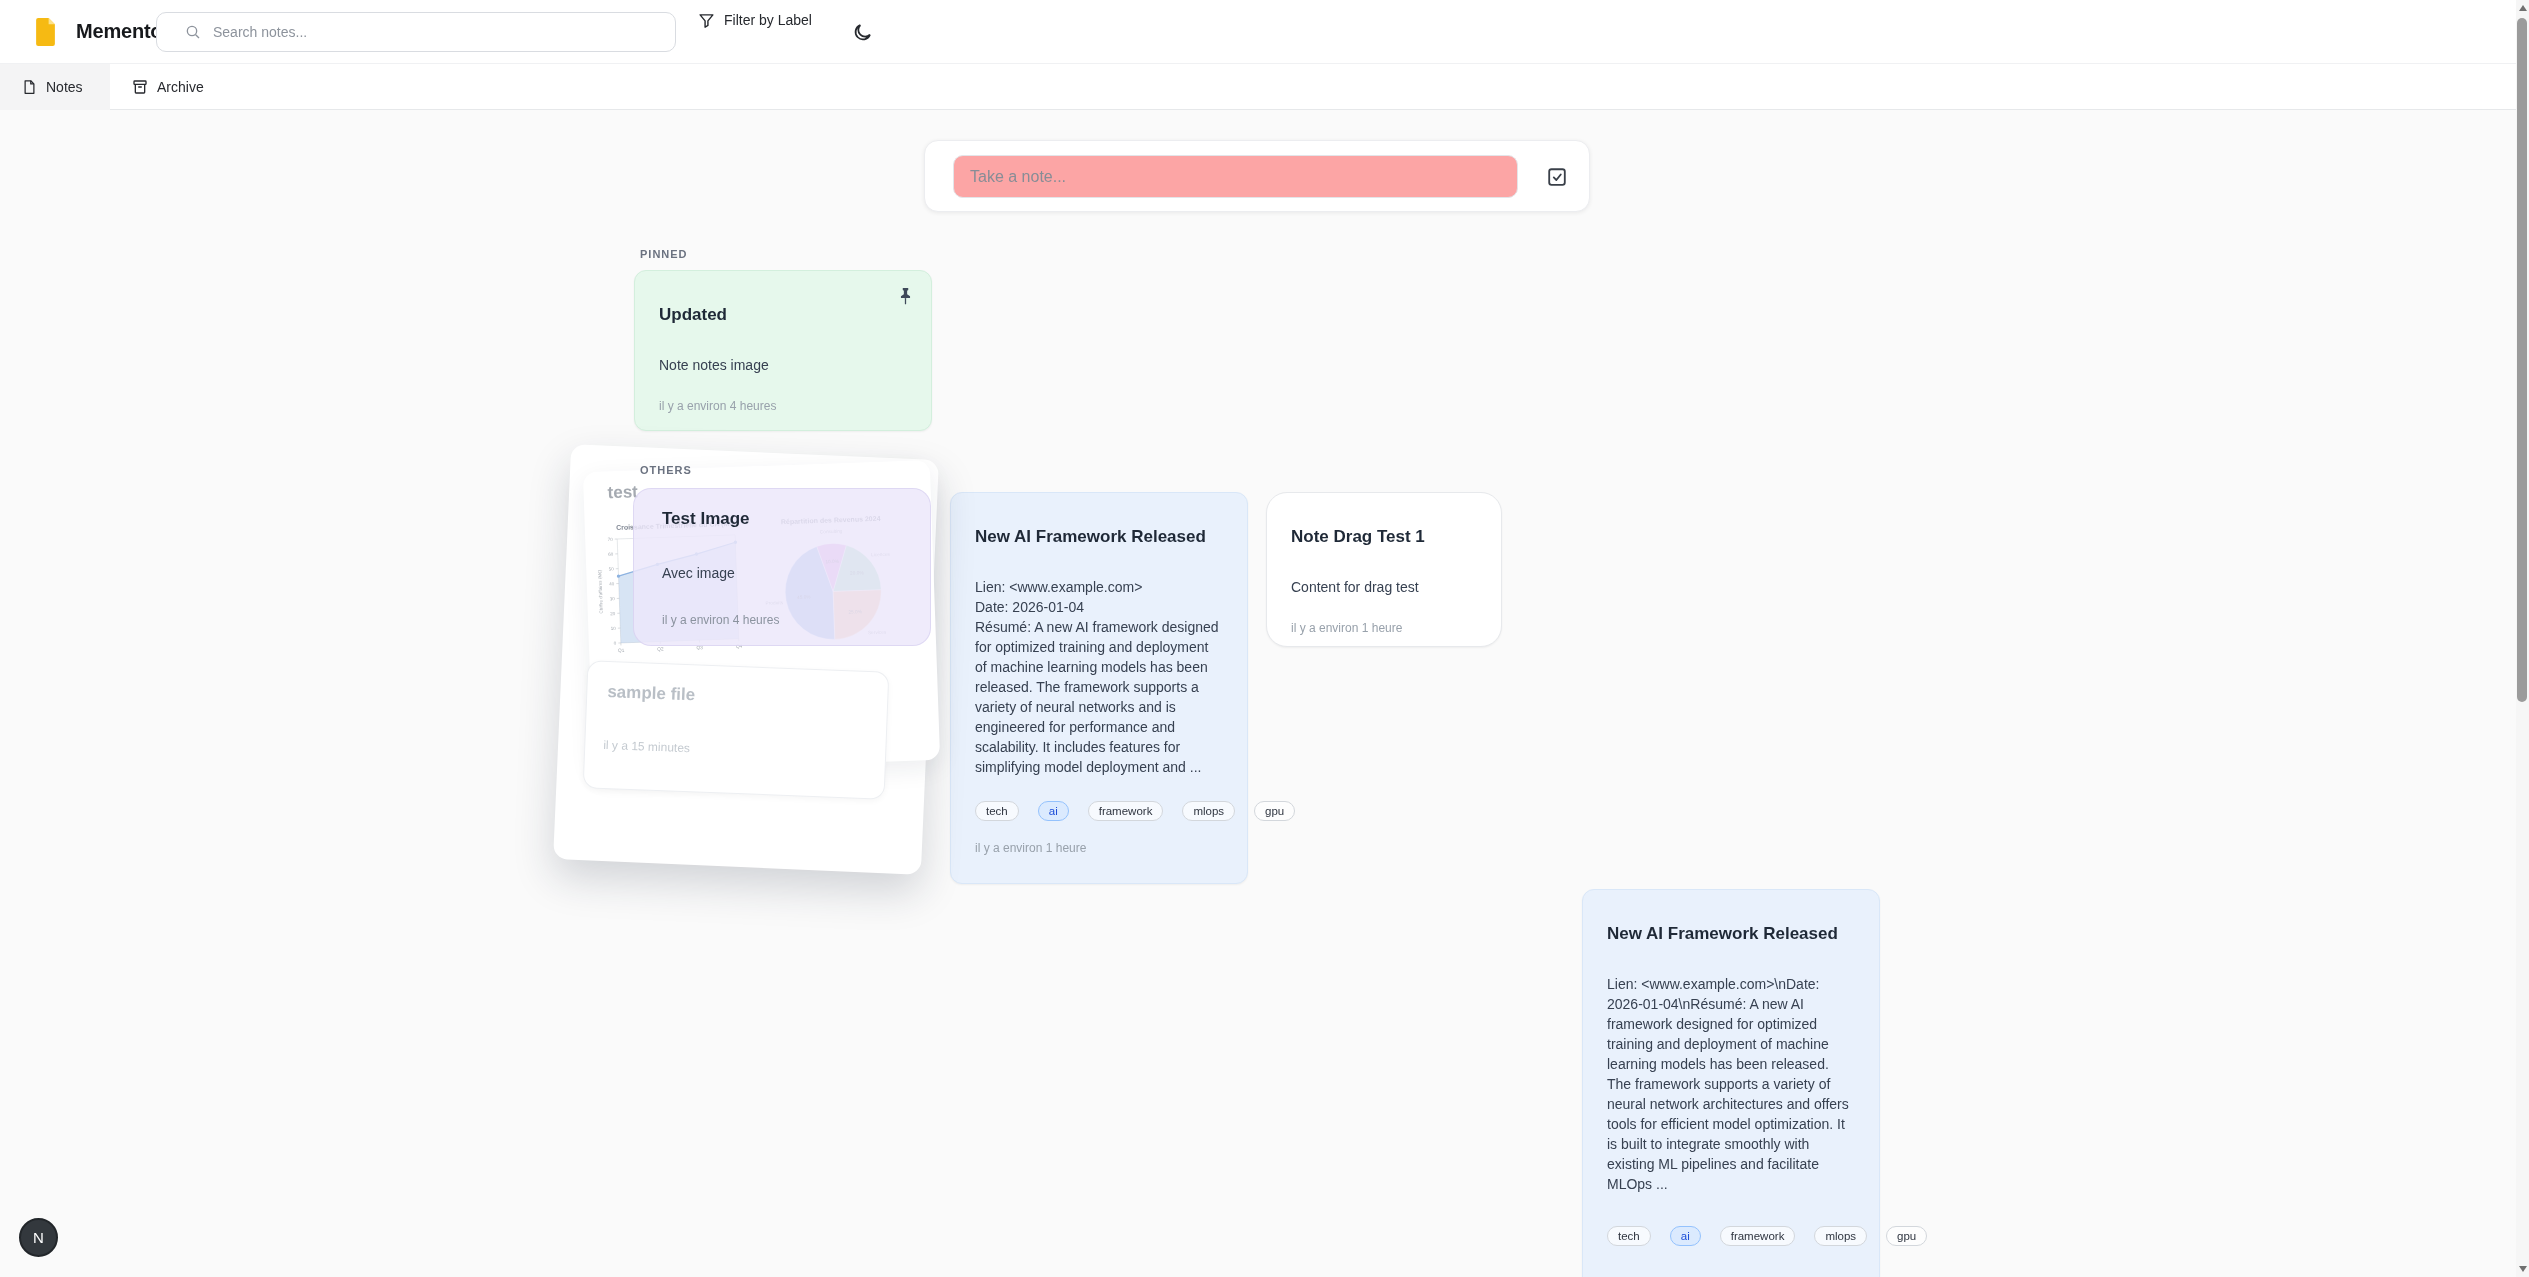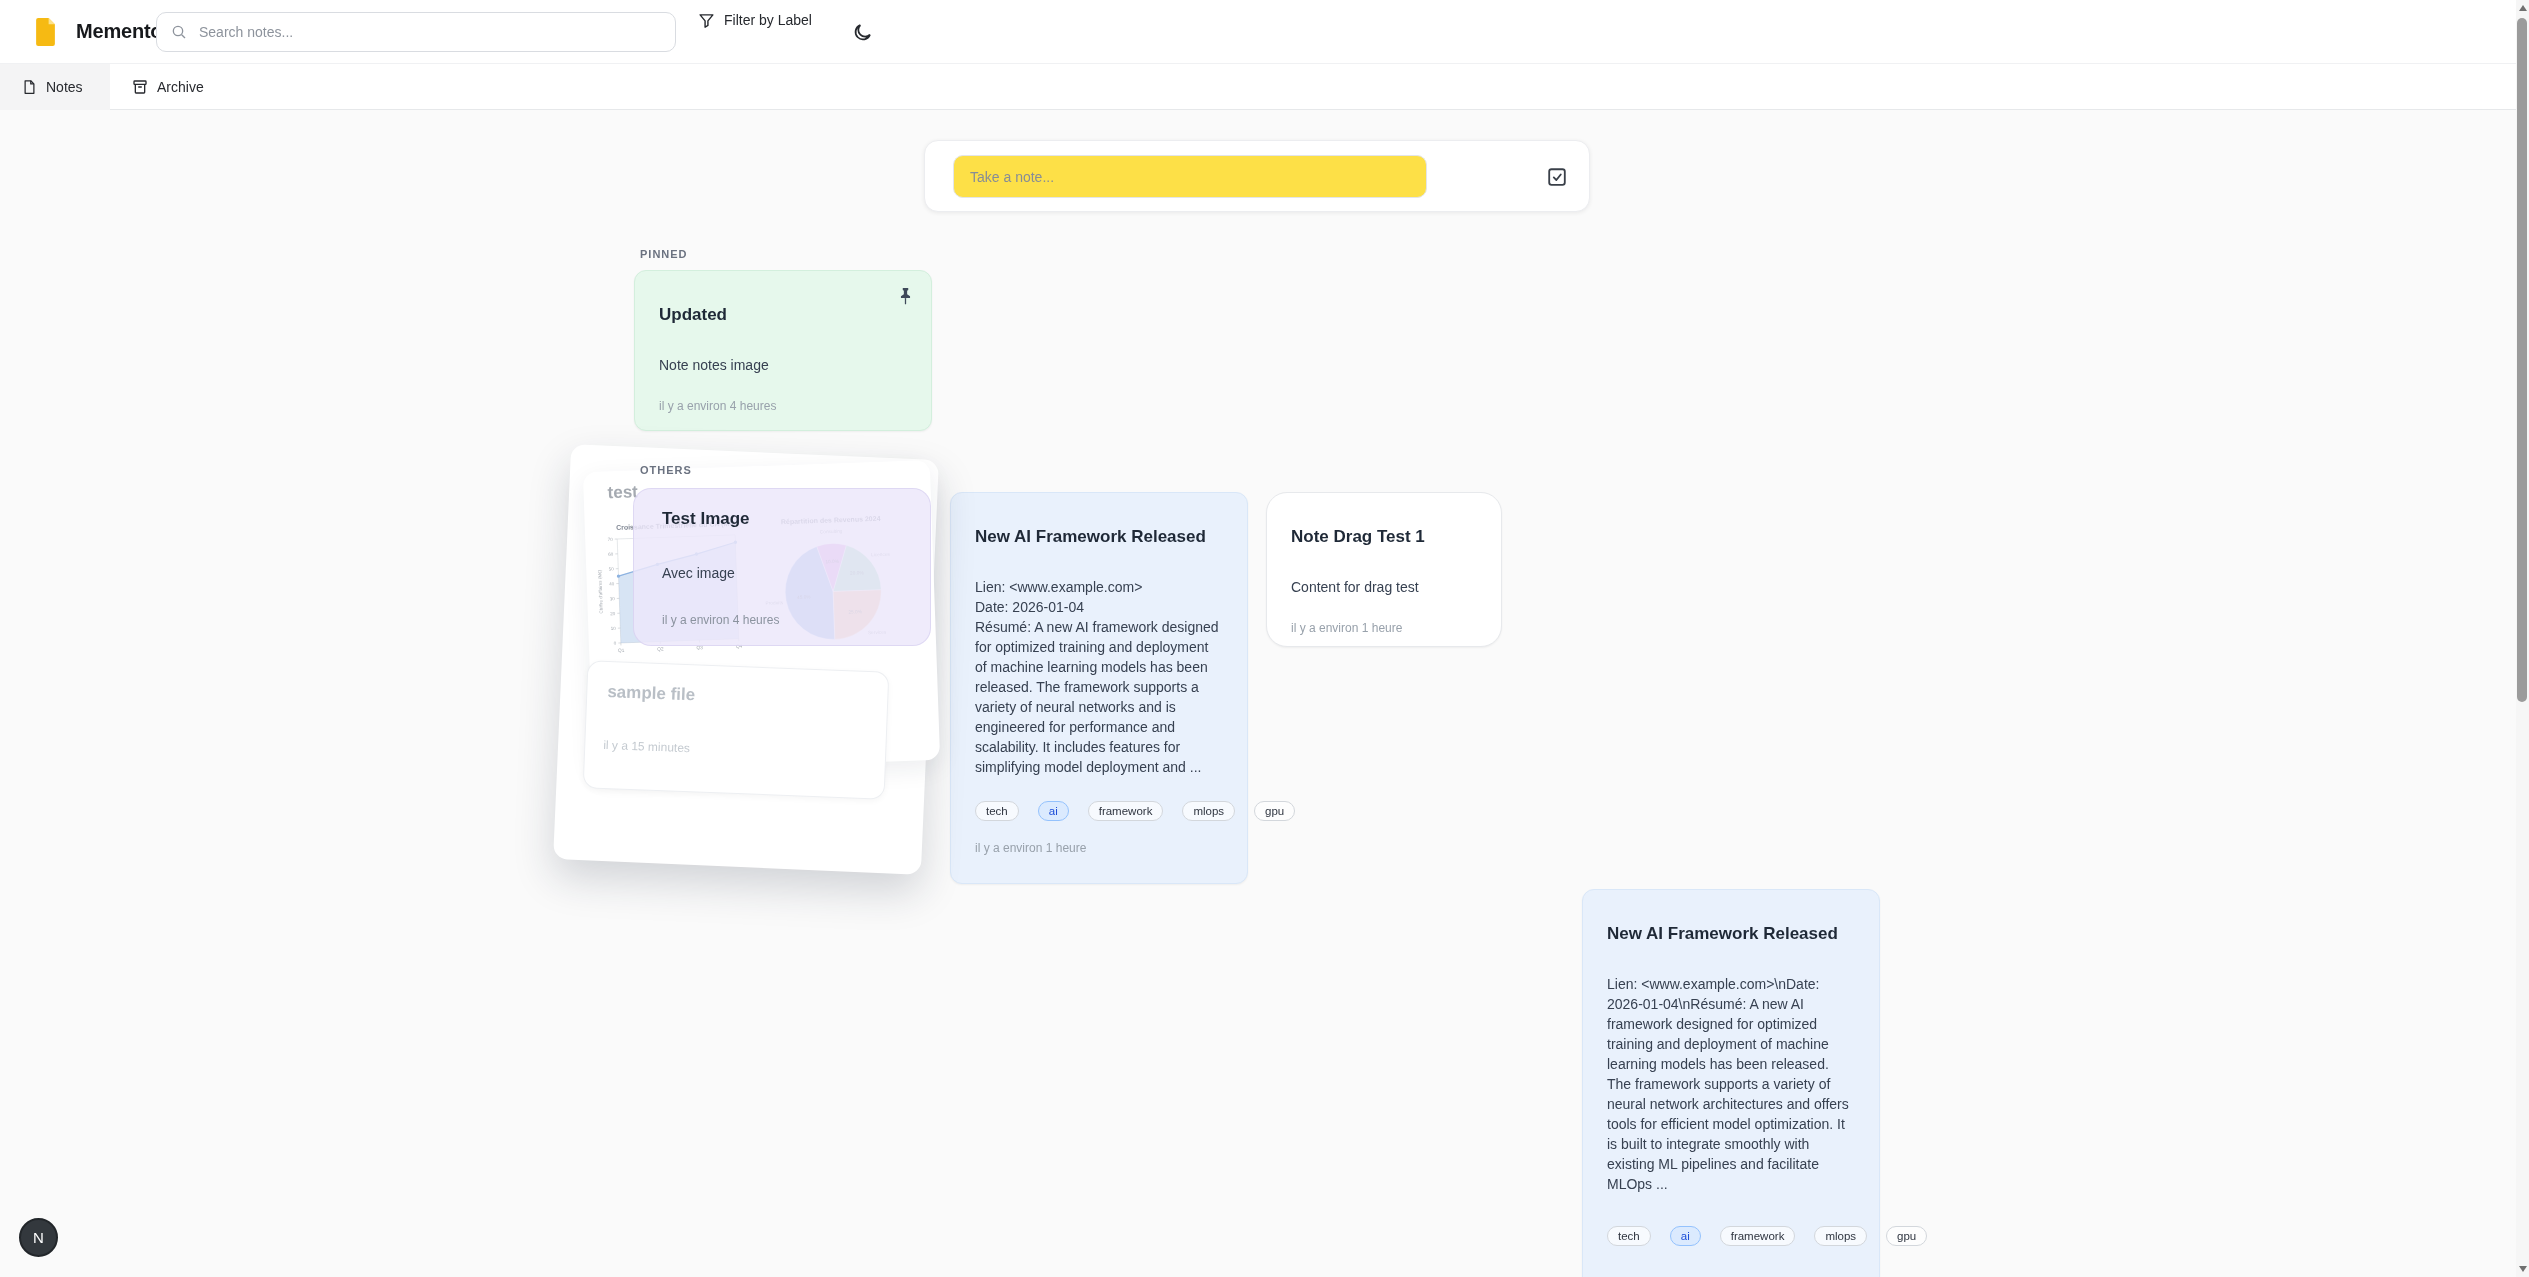--- a/index.html
+++ b/index.html
@@ -3,36 +3,36 @@
 <meta charset="utf-8">
 <style>
   html,body{margin:0;padding:0;background:#e9e9e9;}
   *{box-sizing:border-box;font-family:"Liberation Sans",sans-serif;}
   .stage{position:relative;width:2529px;height:1277px;background:#fafafa;overflow:hidden;}
 
   
   .header{position:absolute;left:0;top:0;width:100%;height:64px;background:#fff;border-bottom:1px solid #f0f1f3;z-index:50;}
   .logo-icon{position:absolute;left:33px;top:17px;width:25px;height:30px;}
   .app-title{position:absolute;left:76px;top:20px;font-size:20px;font-weight:bold;color:#17191c;letter-spacing:-0.2px;}
-  .search-box{position:absolute;left:156px;top:12px;width:520px;height:40px;border:1px solid #d9dce1;border-radius:10px;background:#fff;display:flex;align-items:center;padding:0 14px;gap:10px;}
+  .search-box{position:absolute;left:156px;top:12px;width:520px;height:40px;border:1px solid #d9dce1;border-radius:10px;background:#fff;display:flex;align-items:center;padding:0 28px;gap:10px;}
   .search-box svg{flex:0 0 auto;}
   .search-input{border:none;outline:none;flex:1;font-size:14px;color:#333;background:transparent;}
   .search-input::placeholder{color:#8d939c;}
   .filter-btn{position:absolute;left:688px;top:12px;height:40px;display:flex;align-items:flex-start;gap:9px;padding:0 10px;font-size:14px;font-weight:500;color:#26292e;border-radius:8px;cursor:pointer;}
   .moon-btn{position:absolute;left:843px;top:13px;width:38px;height:38px;display:flex;align-items:center;justify-content:center;border-radius:8px;cursor:pointer;}
 
   
   .tabbar{position:absolute;left:0;top:64px;width:100%;height:46px;background:#fff;border-bottom:1px solid #e6e8ea;z-index:49;}
   .tab{position:absolute;top:0;height:46px;display:flex;align-items:center;gap:9px;font-size:14px;font-weight:500;color:#27292e;cursor:pointer;padding:0 22px;}
   .tab-notes{left:0;width:110px;background:#f4f4f5;}
   .tab-archive{left:110px;width:130px;}
 
   
   .composer{position:absolute;left:924px;top:140px;width:666px;height:72px;background:#fff;border:1px solid #ecedf0;border-radius:14px;box-shadow:0 1px 4px rgba(0,0,0,.07);z-index:20;}
-  .composer-input{position:absolute;left:28px;top:14px;width:474px;height:43px;border:1px solid #e3e5e9;border-radius:10px;padding:0 16px;font-size:14px;color:#333;outline:none;background:#fde047;}
+  .composer-input{position:absolute;left:28px;top:14px;width:565px;height:43px;border:1px solid #e3e5e9;border-radius:10px;padding:0 16px;font-size:16px;color:#333;outline:none;background:#fca5a5;}
   .composer-input::placeholder{color:#878d96;}
   .composer-check{position:absolute;left:618px;top:22px;width:28px;height:28px;display:flex;align-items:center;justify-content:center;cursor:pointer;color:#3a4049;}
 
   
   .section-label{position:absolute;font-size:11px;font-weight:bold;letter-spacing:1px;color:#6b7280;z-index:30;}
 
   
   .card{position:absolute;border-radius:12px;padding:32px 24px;background:#fff;border:1px solid #e7e9ec;box-shadow:0 1px 2px rgba(0,0,0,.05);}
   .card-title{font-size:17px;font-weight:600;color:#1f2937;line-height:24px;}
   .card-body{margin-top:28px;font-size:14px;color:#374151;line-height:20px;white-space:pre-line;}

